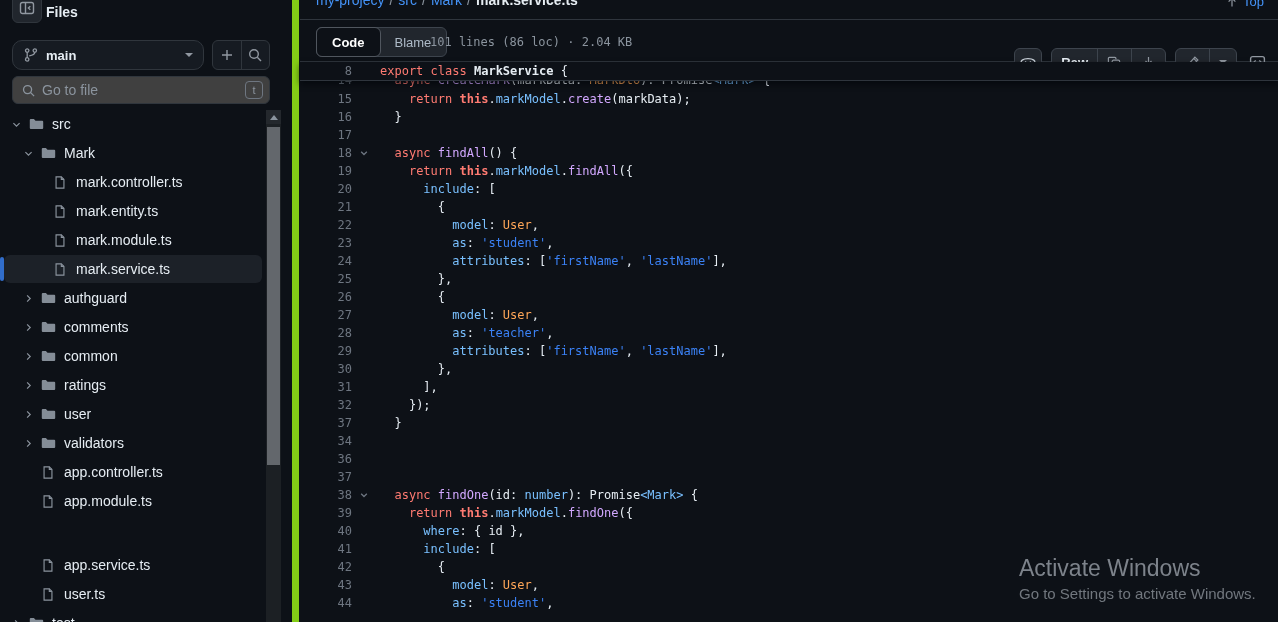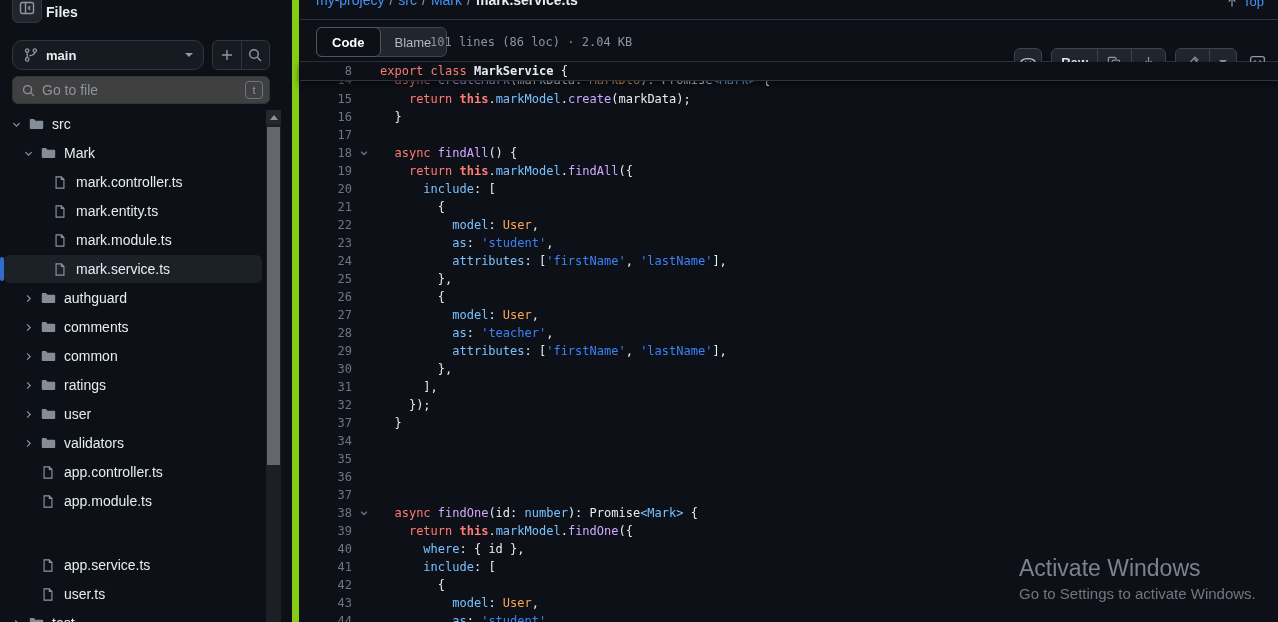--- a/index.html
+++ b/index.html
@@ -580,25 +580,20 @@
           <span class="ln">37</span>
           <span class="fold"></span>
           <span class="code-text">  <span class="tok-pl">}</span></span>
         </div>
         <div class="code-row">
           <span class="ln">34</span>
           <span class="fold"></span>
           <span class="code-text"></span>
         </div>
         <div class="code-row">
-          <span class="ln">35</span>
-          <span class="fold"></span>
-          <span class="code-text"></span>
-        </div>
-        <div class="code-row">
           <span class="ln">36</span>
           <span class="fold"></span>
           <span class="code-text"></span>
         </div>
         <div class="code-row">
           <span class="ln">37</span>
           <span class="fold"></span>
           <span class="code-text"></span>
         </div>
         <div class="code-row">

